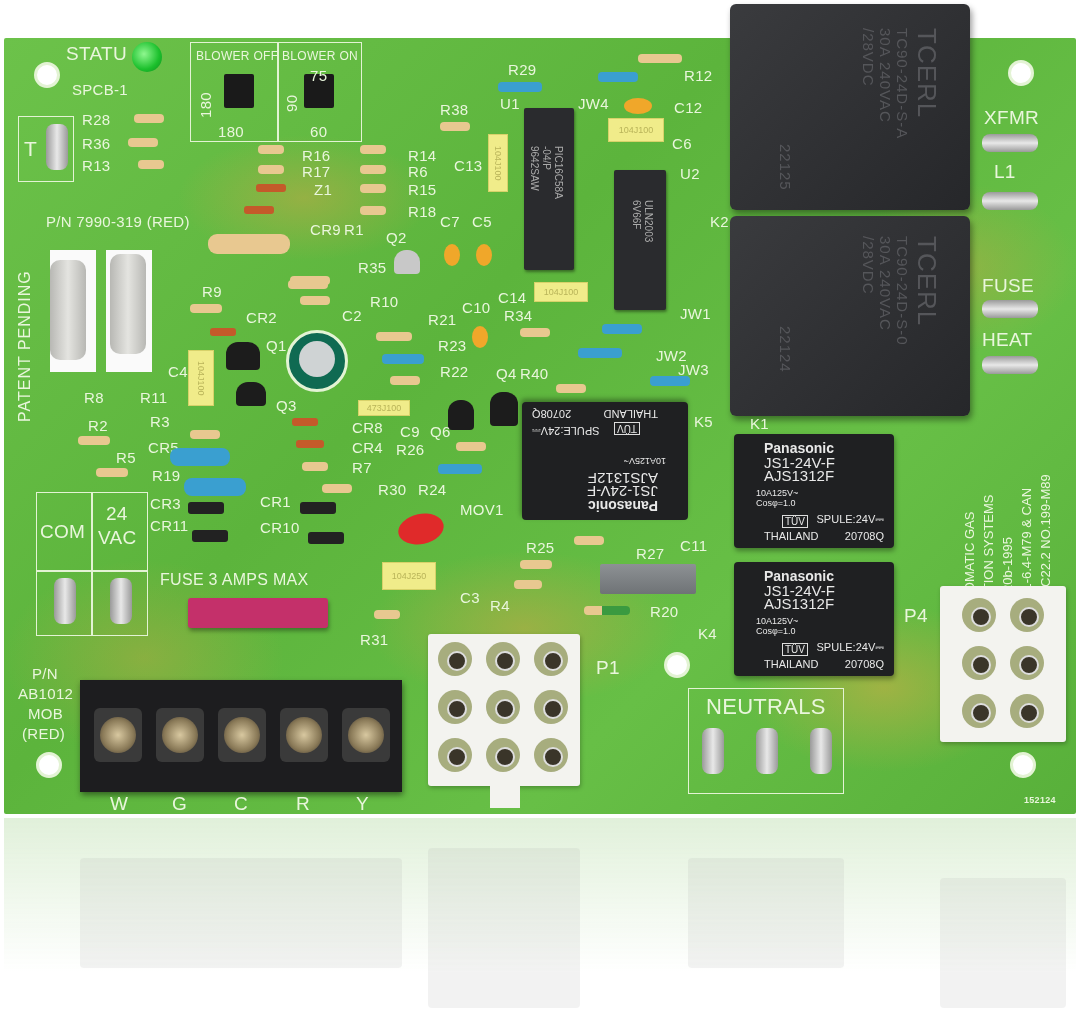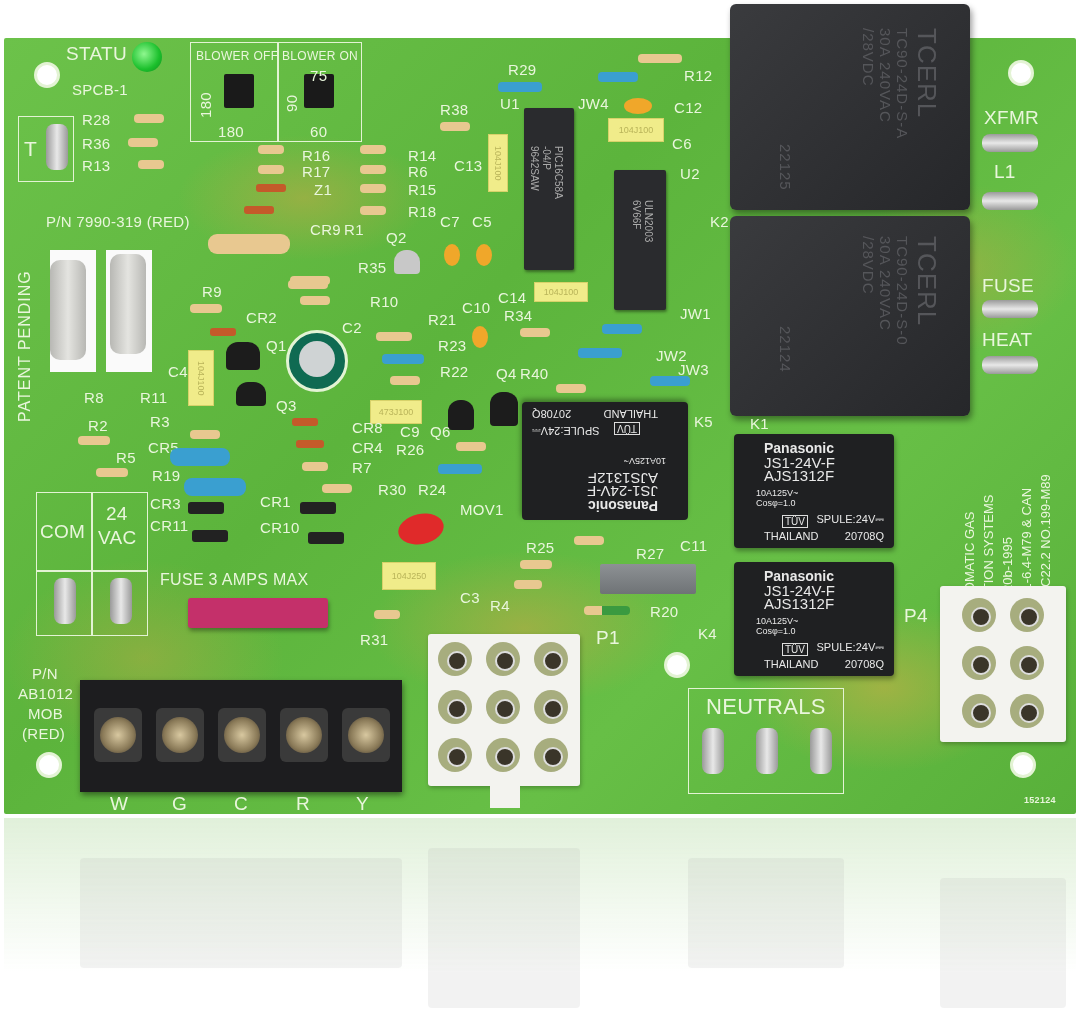--- a/index.html
+++ b/index.html
@@ -215,21 +215,21 @@
 
   <div class="silk" style="left:198px;top:246px">R9</div>
   <div class="res" style="left:186px;top:266px;width:32px"></div>
   <div class="silk" style="left:242px;top:272px">CR2</div>
   <div class="diode" style="left:206px;top:290px;width:26px"></div>
   <div class="res" style="left:286px;top:238px;width:40px"></div>
   <div class="res" style="left:296px;top:258px;width:30px"></div>
   <div class="silk" style="left:366px;top:256px">R10</div>
   <div class="silk" style="left:262px;top:300px">Q1</div>
   <div class="trans" style="left:222px;top:304px;width:34px;height:28px"></div>
-  <div class="silk" style="left:338px;top:282px">C2</div>
+  <div class="silk" style="left:338px;top:270px">C2</div>
   <div class="elcap" style="left:282px;top:292px"></div>
   <div class="cap-y" style="left:184px;top:312px;width:26px;height:56px;writing-mode:vertical-rl">104J100</div>
   <div class="silk" style="left:164px;top:326px">C4</div>
   <div class="trans" style="left:232px;top:344px;width:30px"></div>
   <div class="silk" style="left:272px;top:360px">Q3</div>
 
   <div class="silk" style="left:424px;top:274px">R21</div>
   <div class="res" style="left:372px;top:294px;width:36px"></div>
   <div class="silk" style="left:434px;top:300px">R23</div>
   <div class="res blue" style="left:378px;top:316px;width:42px"></div>
@@ -242,21 +242,21 @@
   <div class="res blue" style="left:598px;top:286px;width:40px"></div>
   <div class="res blue" style="left:574px;top:310px;width:44px"></div>
   <div class="silk" style="left:652px;top:310px">JW2</div>
   <div class="res blue" style="left:646px;top:338px;width:40px"></div>
   <div class="silk" style="left:674px;top:324px">JW3</div>
   <div class="silk" style="left:492px;top:328px">Q4</div>
   <div class="silk" style="left:516px;top:328px">R40</div>
   <div class="res" style="left:552px;top:346px;width:30px"></div>
   <div class="trans" style="left:486px;top:354px;width:28px;height:34px"></div>
   <div class="trans" style="left:444px;top:362px;width:26px;height:30px"></div>
-  <div class="cap-y" style="left:366px;top:362px;width:52px;height:24px">473J100</div>
+  <div class="cap-y" style="left:354px;top:362px;width:52px;height:16px">473J100</div>
   <div class="silk" style="left:396px;top:386px">C9</div>
   <div class="silk" style="left:426px;top:386px">Q6</div>
 
   <div class="silk" style="left:146px;top:376px">R3</div>
   <div class="res" style="left:186px;top:392px;width:30px"></div>
   <div class="diode" style="left:288px;top:380px;width:26px"></div>
   <div class="silk" style="left:348px;top:382px">CR8</div>
   <div class="diode" style="left:292px;top:402px;width:28px"></div>
   <div class="silk" style="left:348px;top:402px">CR4</div>
   <div class="silk" style="left:144px;top:402px">CR5</div>
@@ -364,21 +364,21 @@
       <div class="p" style="left:70px;top:108px"></div>
   </div>
 
   <div class="box" style="left:684px;top:650px;width:156px;height:106px"></div>
   <div class="silk lg" style="left:702px;top:658px;font-size:22px">NEUTRALS</div>
   <div class="qc" style="left:698px;top:690px"></div>
   <div class="qc" style="left:752px;top:690px"></div>
   <div class="qc" style="left:806px;top:690px"></div>
   <div class="silk" style="left:1020px;top:758px;font-size:9px;font-weight:bold">152124</div>
 
-  <div class="silk lg" style="left:592px;top:590px">P1</div>
+  <div class="silk lg" style="left:592px;top:620px">P1</div>
   <div class="molex" style="left:424px;top:596px;width:152px;height:152px">
     <div class="p" style="left:10px;top:8px"></div>
       <div class="p" style="left:58px;top:8px"></div>
       <div class="p" style="left:106px;top:8px"></div>
     <div class="p" style="left:10px;top:56px"></div>
       <div class="p" style="left:58px;top:56px"></div>
       <div class="p" style="left:106px;top:56px"></div>
     <div class="p" style="left:10px;top:104px"></div>
       <div class="p" style="left:58px;top:104px"></div>
       <div class="p" style="left:106px;top:104px"></div>

